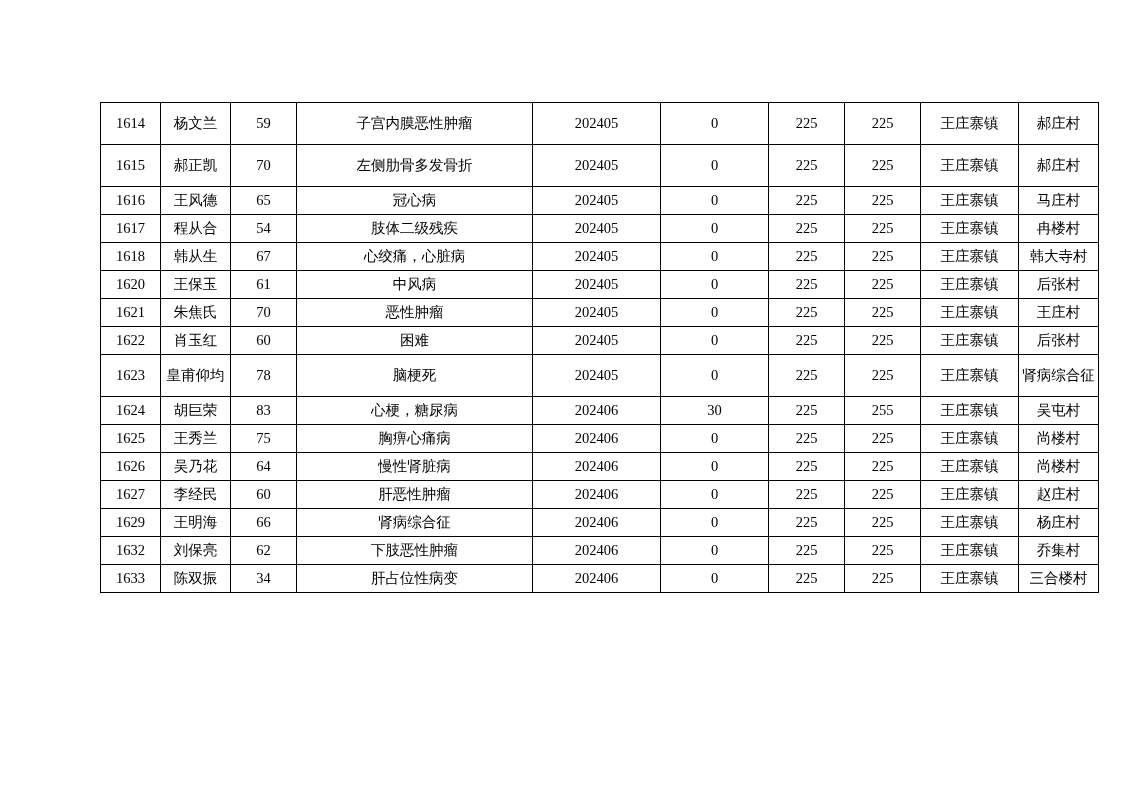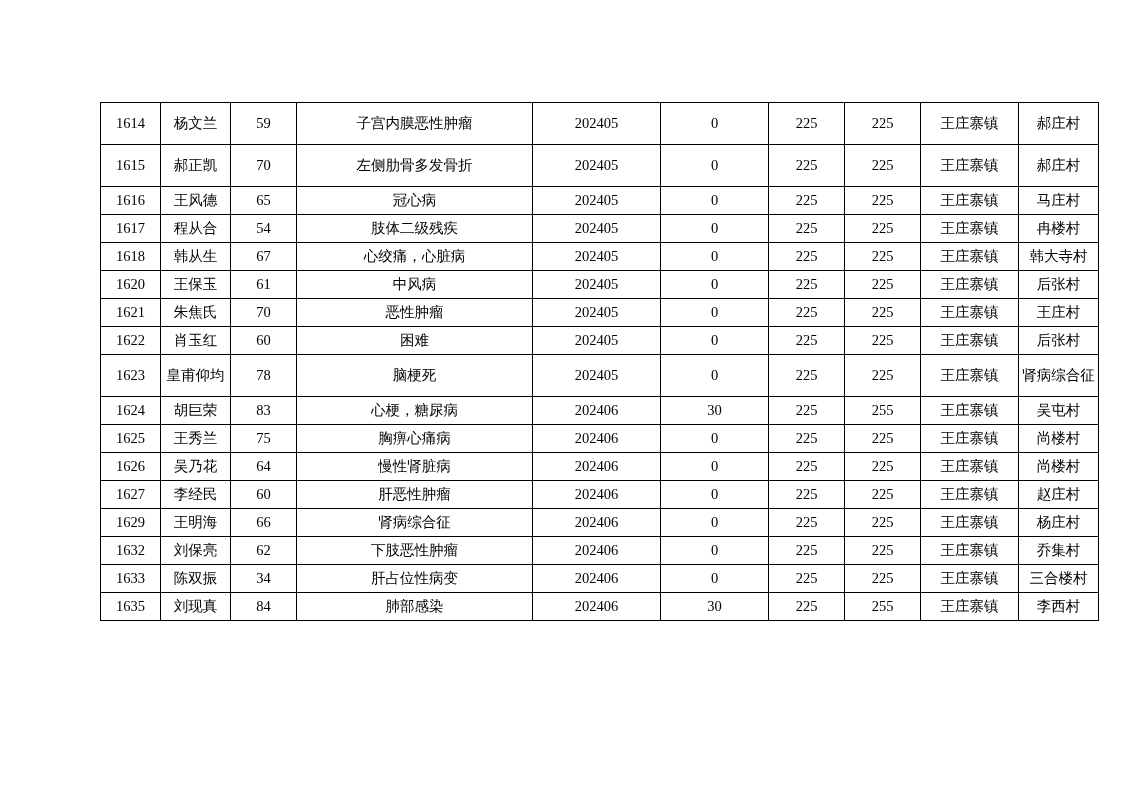--- a/index.html
+++ b/index.html
@@ -260,28 +260,16 @@
             <td>陈双振</td>
             <td>34</td>
             <td>肝占位性病变</td>
             <td>202406</td>
             <td>0</td>
             <td>225</td>
             <td>225</td>
             <td>王庄寨镇</td>
             <td>三合楼村</td>
           </tr>
-          <tr class="h-norm">
-            <td>1635</td>
-            <td>刘现真</td>
-            <td>84</td>
-            <td>肺部感染</td>
-            <td>202406</td>
-            <td>30</td>
-            <td>225</td>
-            <td>255</td>
-            <td>王庄寨镇</td>
-            <td>李西村</td>
-          </tr>
         </tbody>
     </table>
   </div>
 </div>
 
 </body></html>

